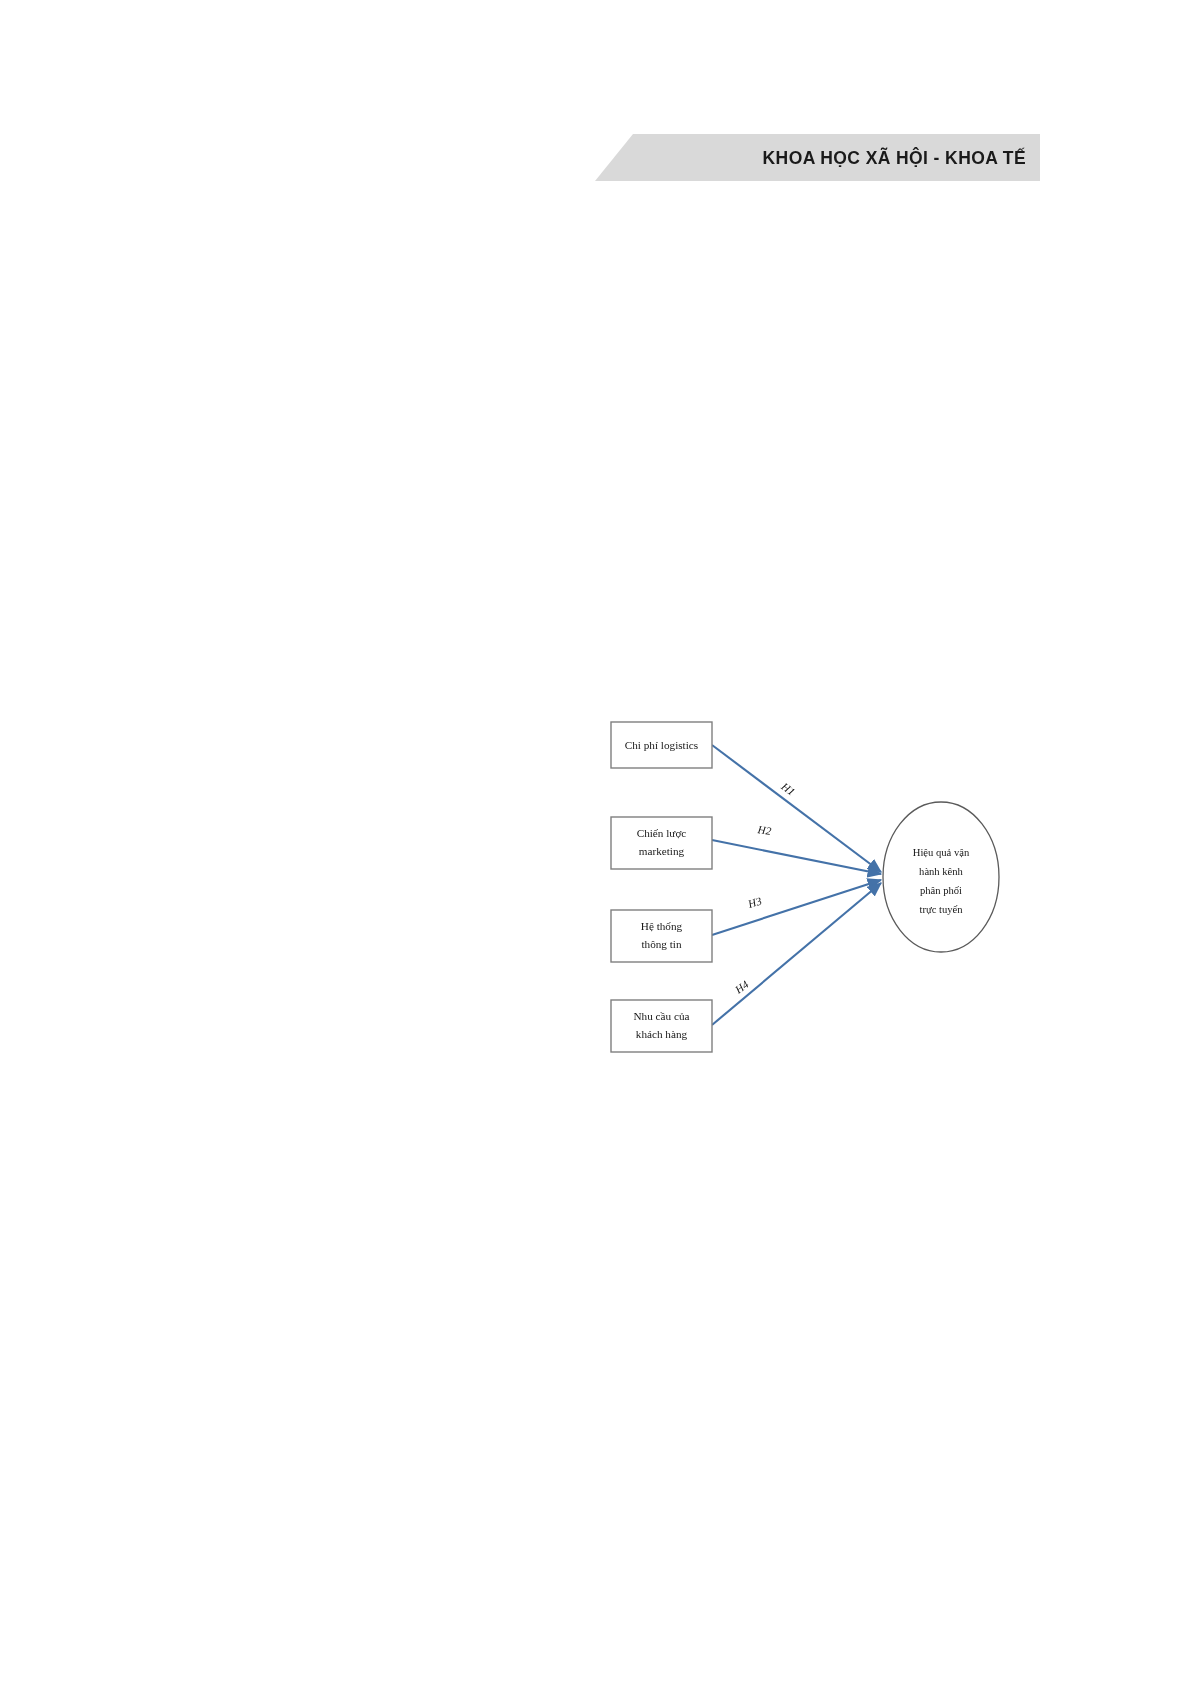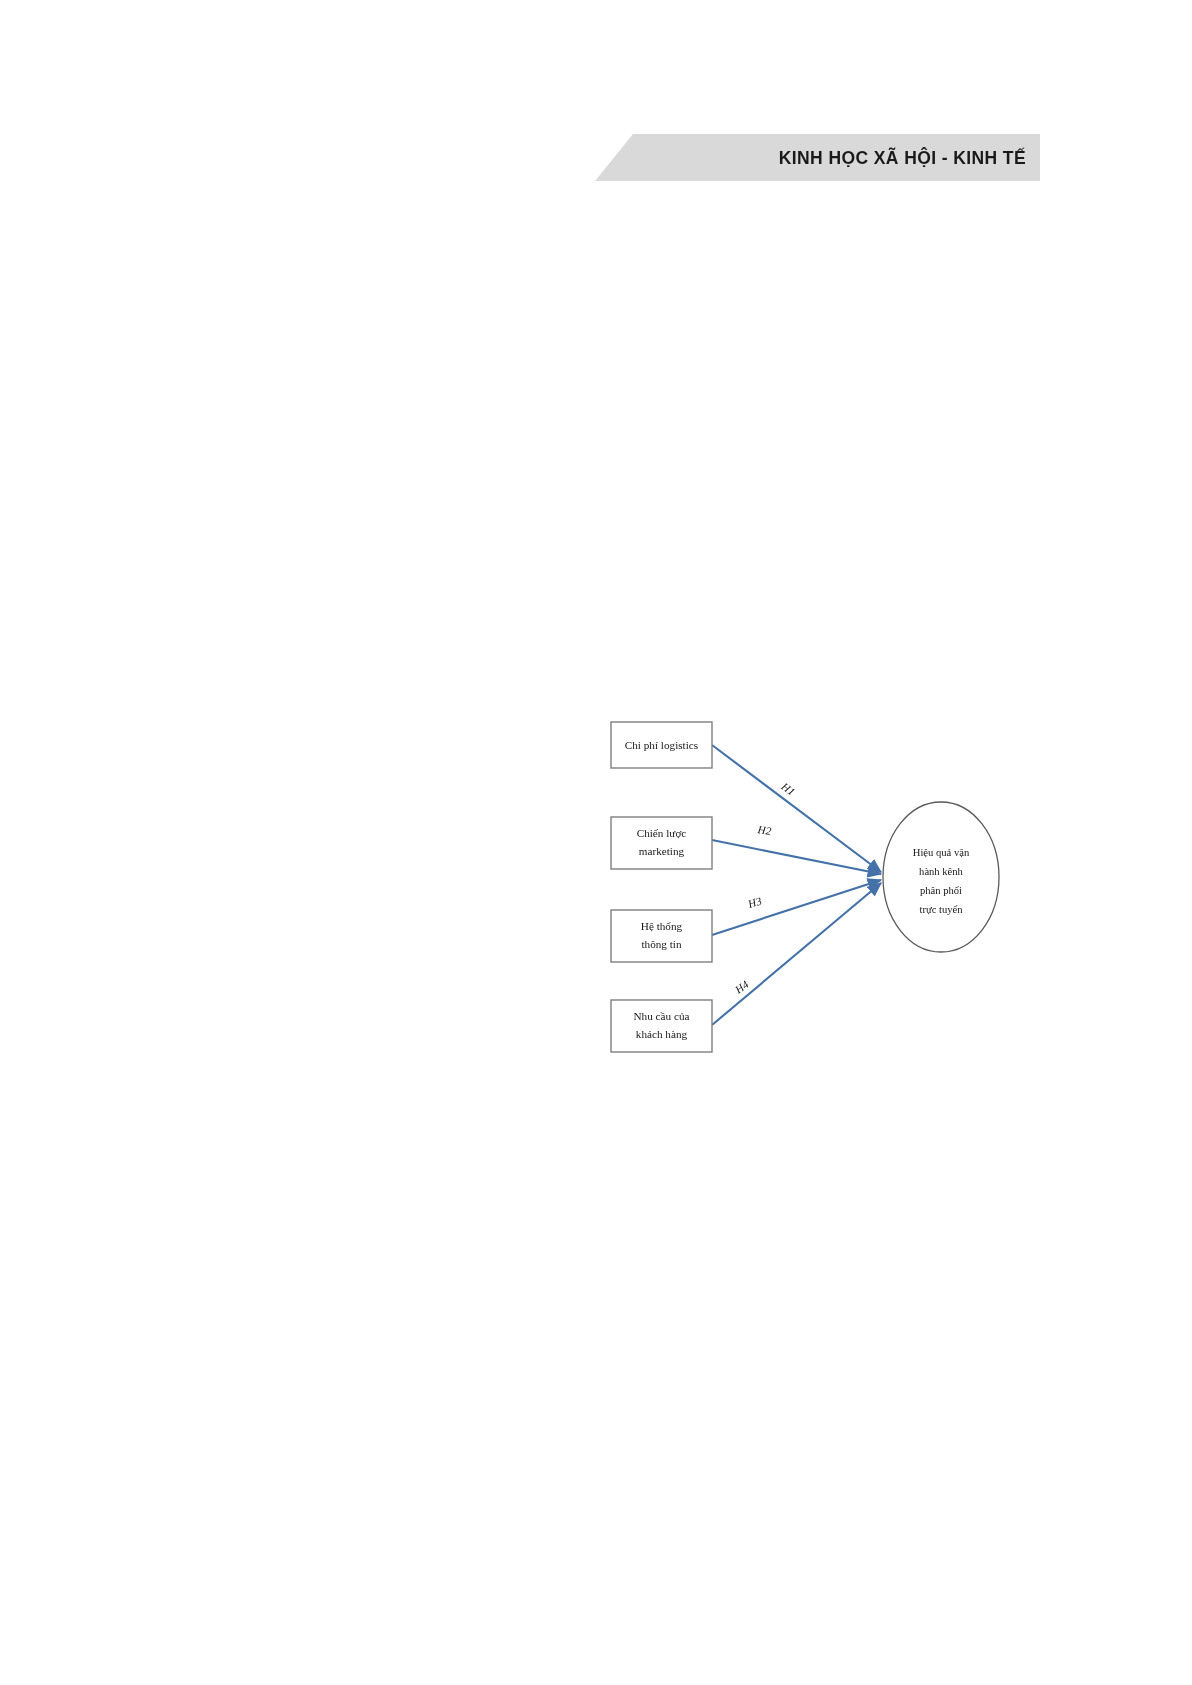--- a/index.html
+++ b/index.html
@@ -81,21 +81,21 @@
 </style>
 </head>
 <body>
 
 <div id="page">
 
   <div id="running-head">
     <svg class="banner-shape" viewBox="0 0 445 47" preserveAspectRatio="none">
       <polygon points="38,0 445,0 445,47 0,47" fill="#d9d9d9"></polygon>
     </svg>
-    <span class="banner-label">KINH HỌC XÃ HỘI - KINH TẾ</span>
+    <span class="banner-label">KHOA HỌC XÃ HỘI - KHOA TẾ</span>
   </div>
 
   <div id="figure-model">
     <svg viewBox="0 0 430 370">
 
       <defs>
         <marker id="arrowhead" markerWidth="7" markerHeight="6" refX="6.4" refY="3" orient="auto" markerUnits="strokeWidth">
           <polygon points="0,0 7,3 0,6" fill="#4472a8"></polygon>
         </marker>
       </defs>

